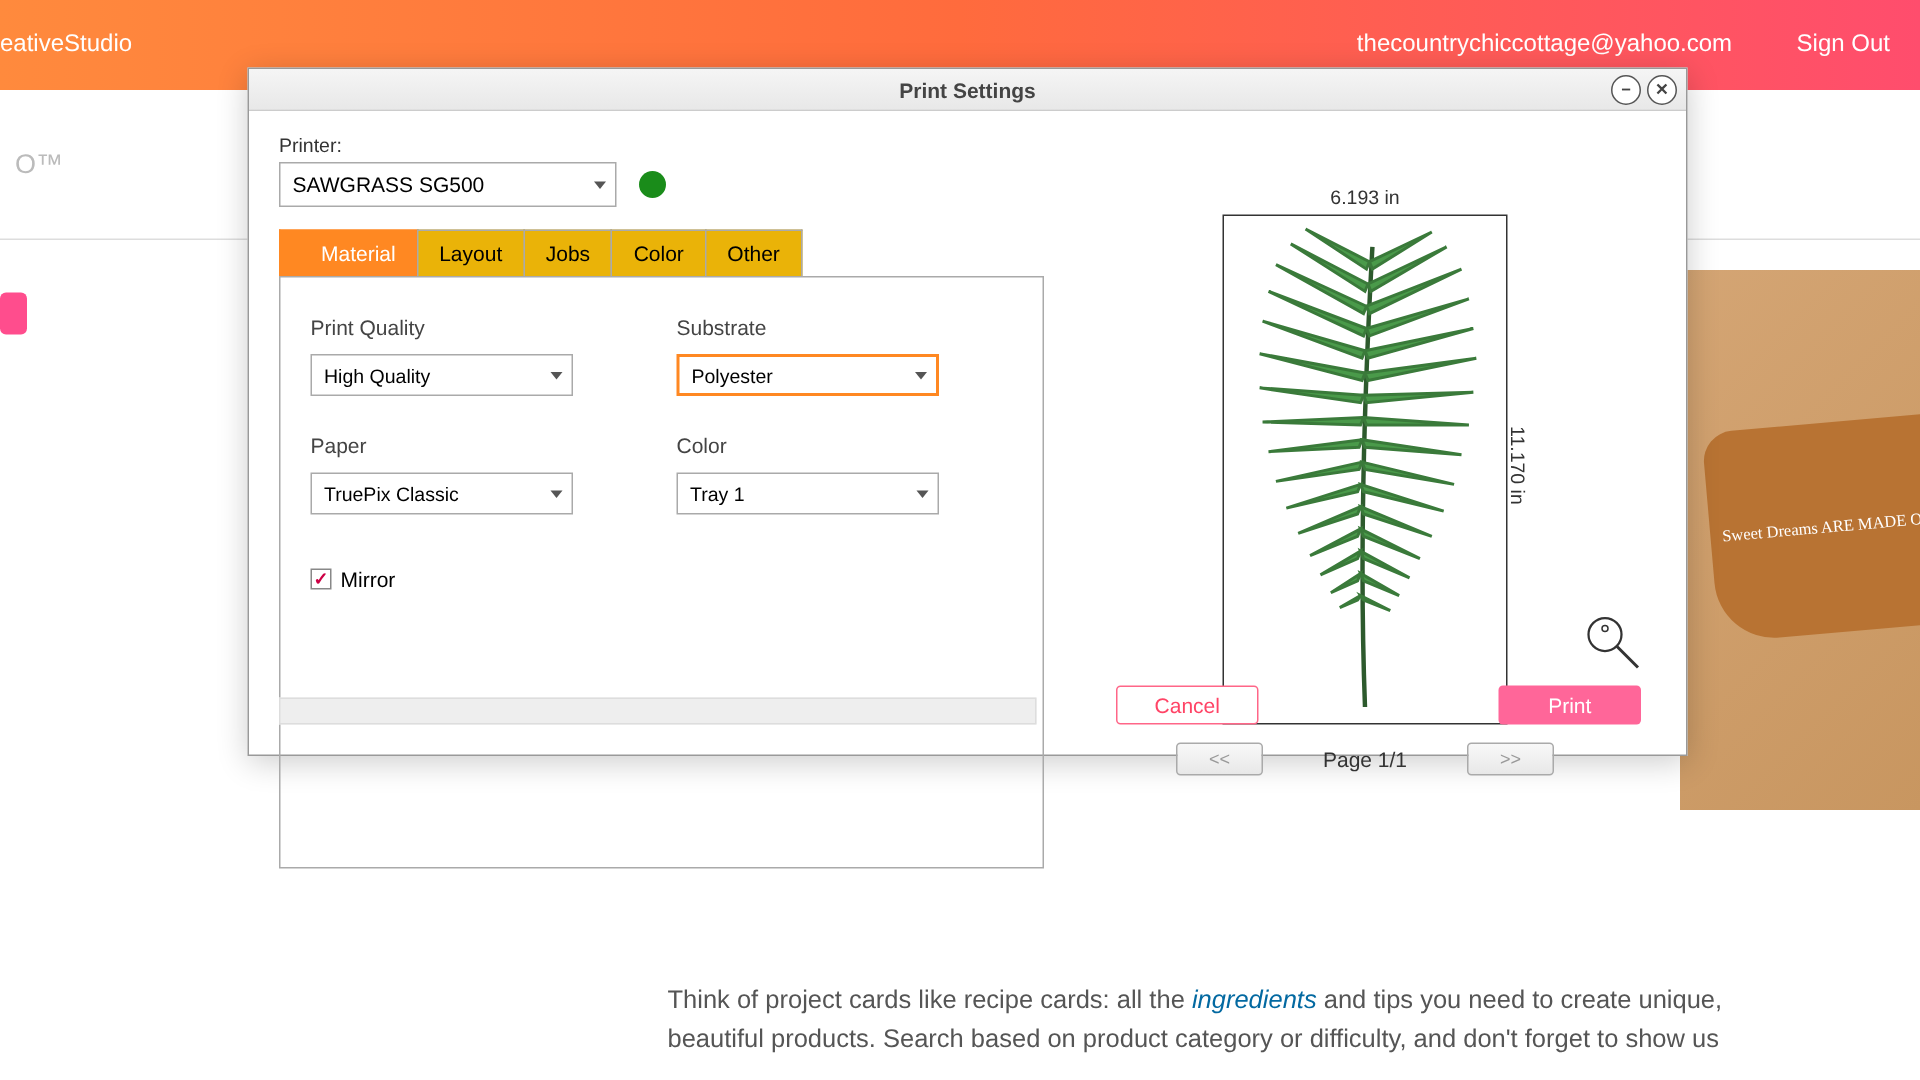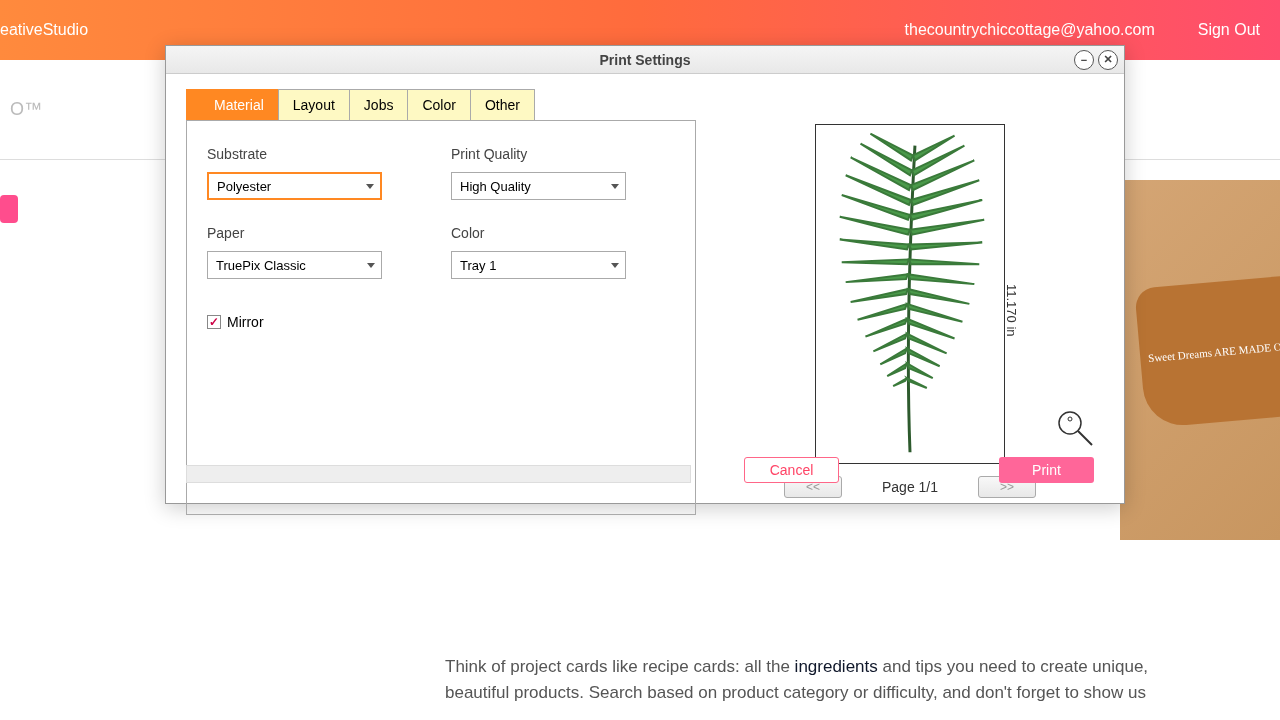--- a/index.html
+++ b/index.html
@@ -36,21 +36,21 @@
   background: #b87333; border-radius: 20px 20px 40px 40px;
   transform: rotate(-5deg);
   display: flex; align-items: center; justify-content: center;
   color: #fff; font-family: cursive; font-size: 11px; text-align: center;
 }
 
 .bg-text {
   position: absolute; bottom: 0; left: 430px; right: 100px;
   padding: 15px; font-size: 17px; color: #555; line-height: 1.5;
 }
-.bg-text-link { color: #0f172a; }
+.bg-text-link { color: #0369a1; font-style: italic; }
 
 .dialog {
   position: absolute; left: 165px; top: 45px; width: 960px; height: 459px;
   background: #fff; border: 1px solid #999; box-shadow: 0 4px 20px rgba(0,0,0,0.2);
 }
 .dialog-title {
   height: 28px; background: linear-gradient(#f5f5f5, #e8e8e8);
   border-bottom: 1px solid #ccc;
   display: flex; align-items: center; justify-content: center;
   position: relative; font-size: 14px; font-weight: bold; color: #444;
@@ -78,21 +78,21 @@
 .select-arrow {
   position: absolute; right: 6px; width: 0; height: 0;
   border-left: 4px solid transparent; border-right: 4px solid transparent;
   border-top: 5px solid #555;
 }
 .status-dot { width: 18px; height: 18px; border-radius: 50%; background: #1a8c1a; }
 
 .tabs { display: flex; }
 .tab {
   padding: 7px 14px; border: 1px solid #aaa; border-bottom: none;
-  background: #fef9c3; font-size: 14px; cursor: pointer; margin-right: -1px;
+  background: #eab308; font-size: 14px; cursor: pointer; margin-right: -1px;
 }
 .tab.active { background: #ff8822; color: #fff; border-color: #ff8822; padding-left: 27px; }
 
 .tab-content {
   border: 1px solid #aaa; height: 395px; padding: 25px 20px;
 }
 .field-row { display: flex; gap: 20px; margin-bottom: 25px; }
 .field { flex: 1; }
 .field-label { font-size: 14px; color: #444; margin-bottom: 10px; }
 .field-select {
@@ -179,42 +179,52 @@
 <div class="dialog">
   <div class="dialog-title">
     <span>Print Settings</span>
     <div class="dialog-controls">
       <div class="dialog-btn">−</div>
       <div class="dialog-btn">✕</div>
     </div>
   </div>
   <div class="dialog-body">
     <div class="left-panel">
+      <div class="printer-row">
+        <div class="printer-label">Printer:</div>
+        <div class="printer-select-row">
+          <div class="select-box printer">
+            <span>SAWGRASS SG500</span>
+            <span class="select-arrow"></span>
+          </div>
+          <div class="status-dot"></div>
+        </div>
+      </div>
 
       <div class="tabs">
         <div class="tab active">Material</div>
         <div class="tab">Layout</div>
         <div class="tab">Jobs</div>
         <div class="tab">Color</div>
         <div class="tab">Other</div>
       </div>
 
       <div class="tab-content">
         <div class="field-row">
           <div class="field">
+            <div class="field-label">Print Quality</div>
+            <div class="field-select">
+              <span>High Quality</span>
+              <span class="select-arrow"></span>
+            </div>
+          </div>
+          <div class="field">
             <div class="field-label">Substrate</div>
             <div class="field-select highlighted">
               <span>Polyester</span>
-              <span class="select-arrow"></span>
-            </div>
-          </div>
-          <div class="field">
-            <div class="field-label">Print Quality</div>
-            <div class="field-select">
-              <span>High Quality</span>
               <span class="select-arrow"></span>
             </div>
           </div>
         </div>
         <div class="field-row">
           <div class="field">
             <div class="field-label">Paper</div>
             <div class="field-select">
               <span>TruePix Classic</span>
               <span class="select-arrow"></span>
@@ -231,20 +241,21 @@
         <div class="checkbox-row">
           <div class="checkbox">✓</div>
           <span>Mirror</span>
         </div>
       </div>
     </div>
 
     <div class="right-panel">
 
       <div class="preview-area">
+        <div class="dim-top">6.193 in</div>
         <div class="preview-box">
           <svg class="leaf-svg" viewBox="0 0 190 340">
             <path d="M95 330 Q90 200 100 20" stroke="#2d5a2d" stroke-width="3" fill="none"></path>
             <g stroke="#3a7a3a" stroke-width="2" fill="#4a9a4a">
               <path d="M98 30 L140 10 L100 35 Z"></path>
                 <path d="M97 45 L150 20 L99 50 Z"></path>
               <path d="M96 60 L160 35 L98 65 Z"></path>
                 <path d="M96 75 L165 55 L98 80 Z"></path>
               <path d="M95 90 L168 75 L97 95 Z"></path>
                 <path d="M95 105 L170 95 L97 110 Z"></path>

